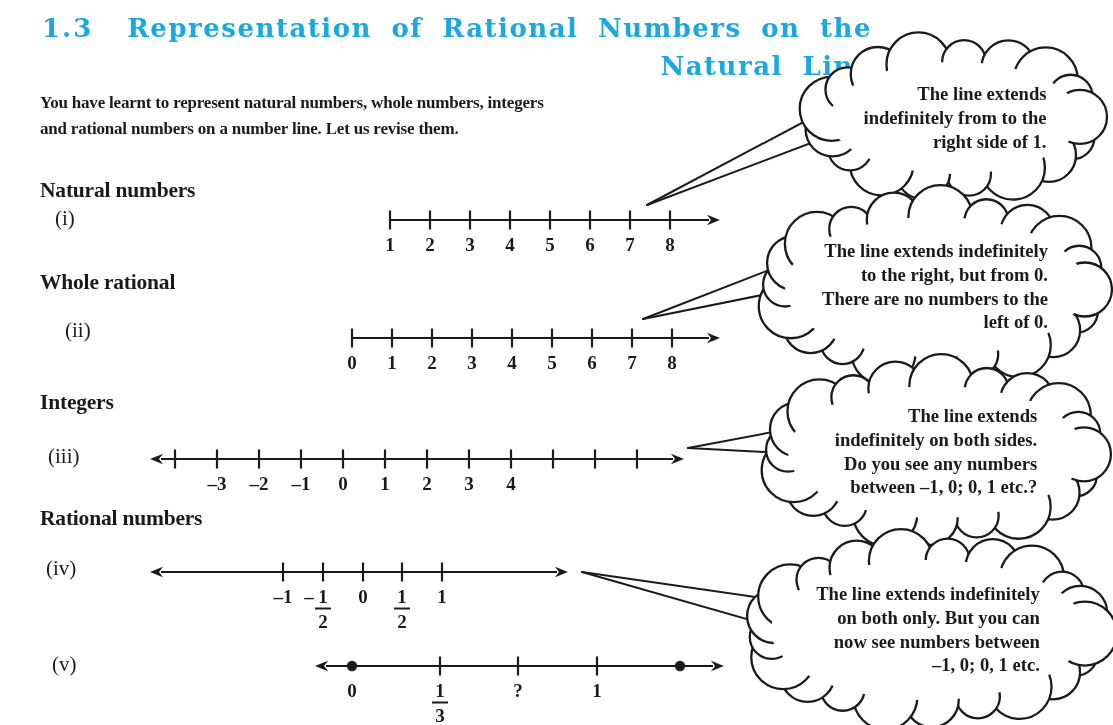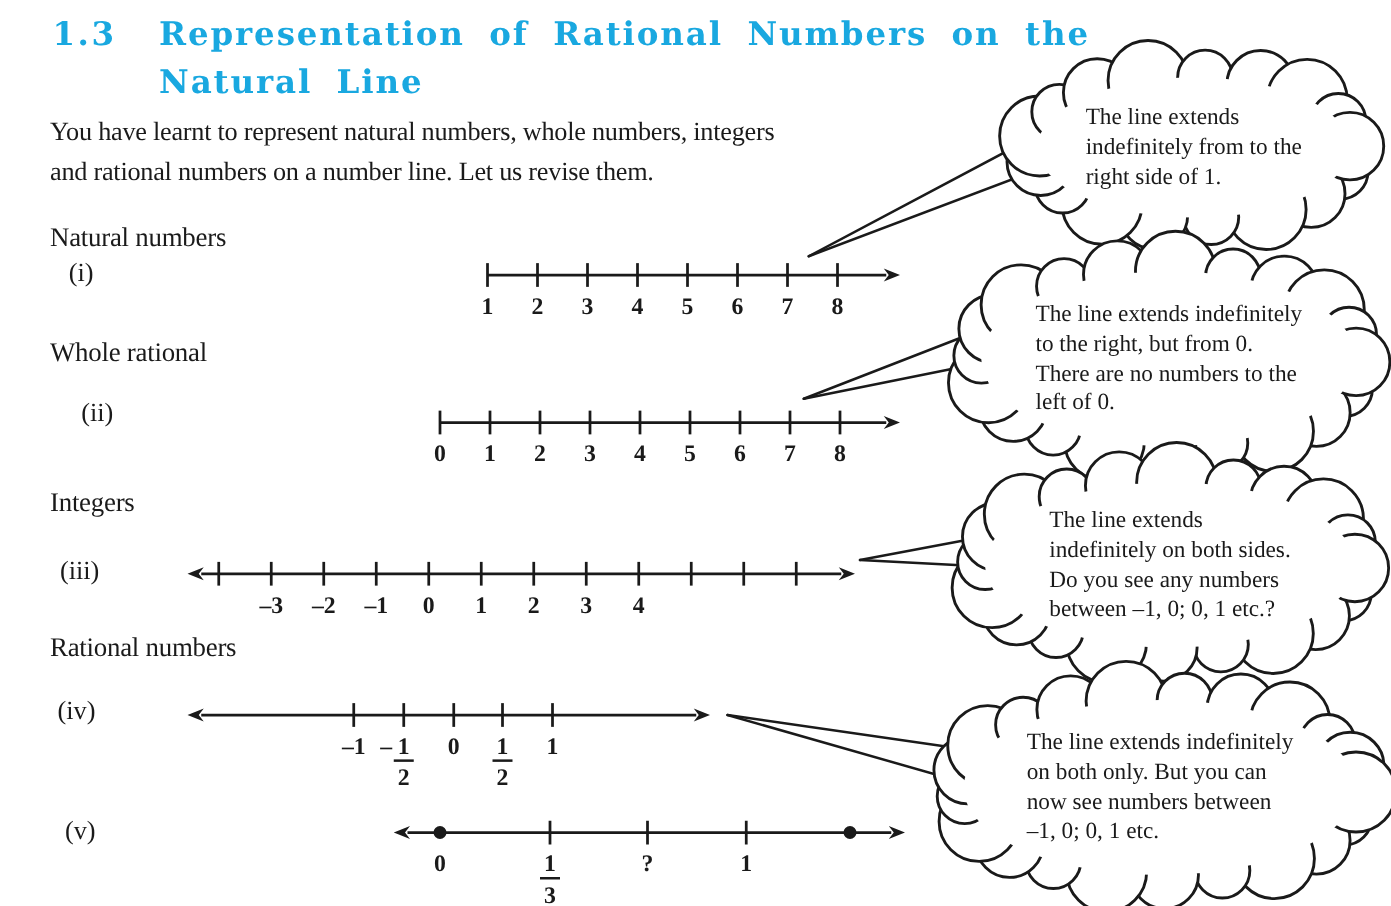--- a/index.html
+++ b/index.html
@@ -2,37 +2,37 @@
 <html><head>
 <meta charset="utf-8">
 <style>
   html,body{margin:0;padding:0;background:#ffffff;}
   #page{position:relative;width:1113px;height:725px;background:#ffffff;
         font-family:"Liberation Serif",serif;color:#1a1a1a;overflow:hidden;}
   .heading{position:absolute;left:42px;top:10px;display:flex;gap:34px;
            font-family:"DejaVu Serif",serif;font-weight:700;font-size:26px;
            letter-spacing:1.5px;word-spacing:9px;line-height:1.45;}
   .heading .hnum{letter-spacing:2px;}
-  .intro{position:absolute;left:40px;top:90px;font-size:21px;line-height:1.5;
-         letter-spacing:-0.2px;}
-  .section-title{position:absolute;left:40px;font-weight:400;font-size:21.5px;
+  .intro{position:absolute;left:40px;top:90px;font-size:17px;line-height:1.5;
+         letter-spacing:-0.2px;font-weight:bold;}
+  .section-title{position:absolute;left:40px;font-weight:700;font-size:21.5px;
                  letter-spacing:-0.2px;}
   .roman{position:absolute;font-size:21px;}
-  .cloud-text{position:absolute;transform:translate(-50%,-50%);text-align:left;
-              font-size:18.6px;line-height:1.28;white-space:nowrap;}
+  .cloud-text{position:absolute;transform:translate(-50%,-50%);text-align:right;
+              font-size:18.6px;line-height:1.28;white-space:nowrap;font-weight:bold;}
   #fig{position:absolute;left:0;top:0;}
   #fig text{font-family:"Liberation Serif",serif;font-weight:700;font-size:19px;
             fill:#1a1a1a;text-anchor:middle;}
 </style>
 </head>
 <body>
 
 <div id="page">
 
-  <div class="heading" style="color: rgb(25, 168, 224);">
+  <div class="heading" style="color: rgb(25, 168, 224); text-align: right;">
     <span class="hnum">1.3</span>
     <span>
       <div>Representation of Rational Numbers on the</div>
       <div>Natural Line</div>
     </span>
   </div>
 
   <div class="intro">
     <div>You have learnt to represent natural numbers, whole numbers, integers</div>
     <div>and rational numbers on a number line. Let us revise them.</div>

